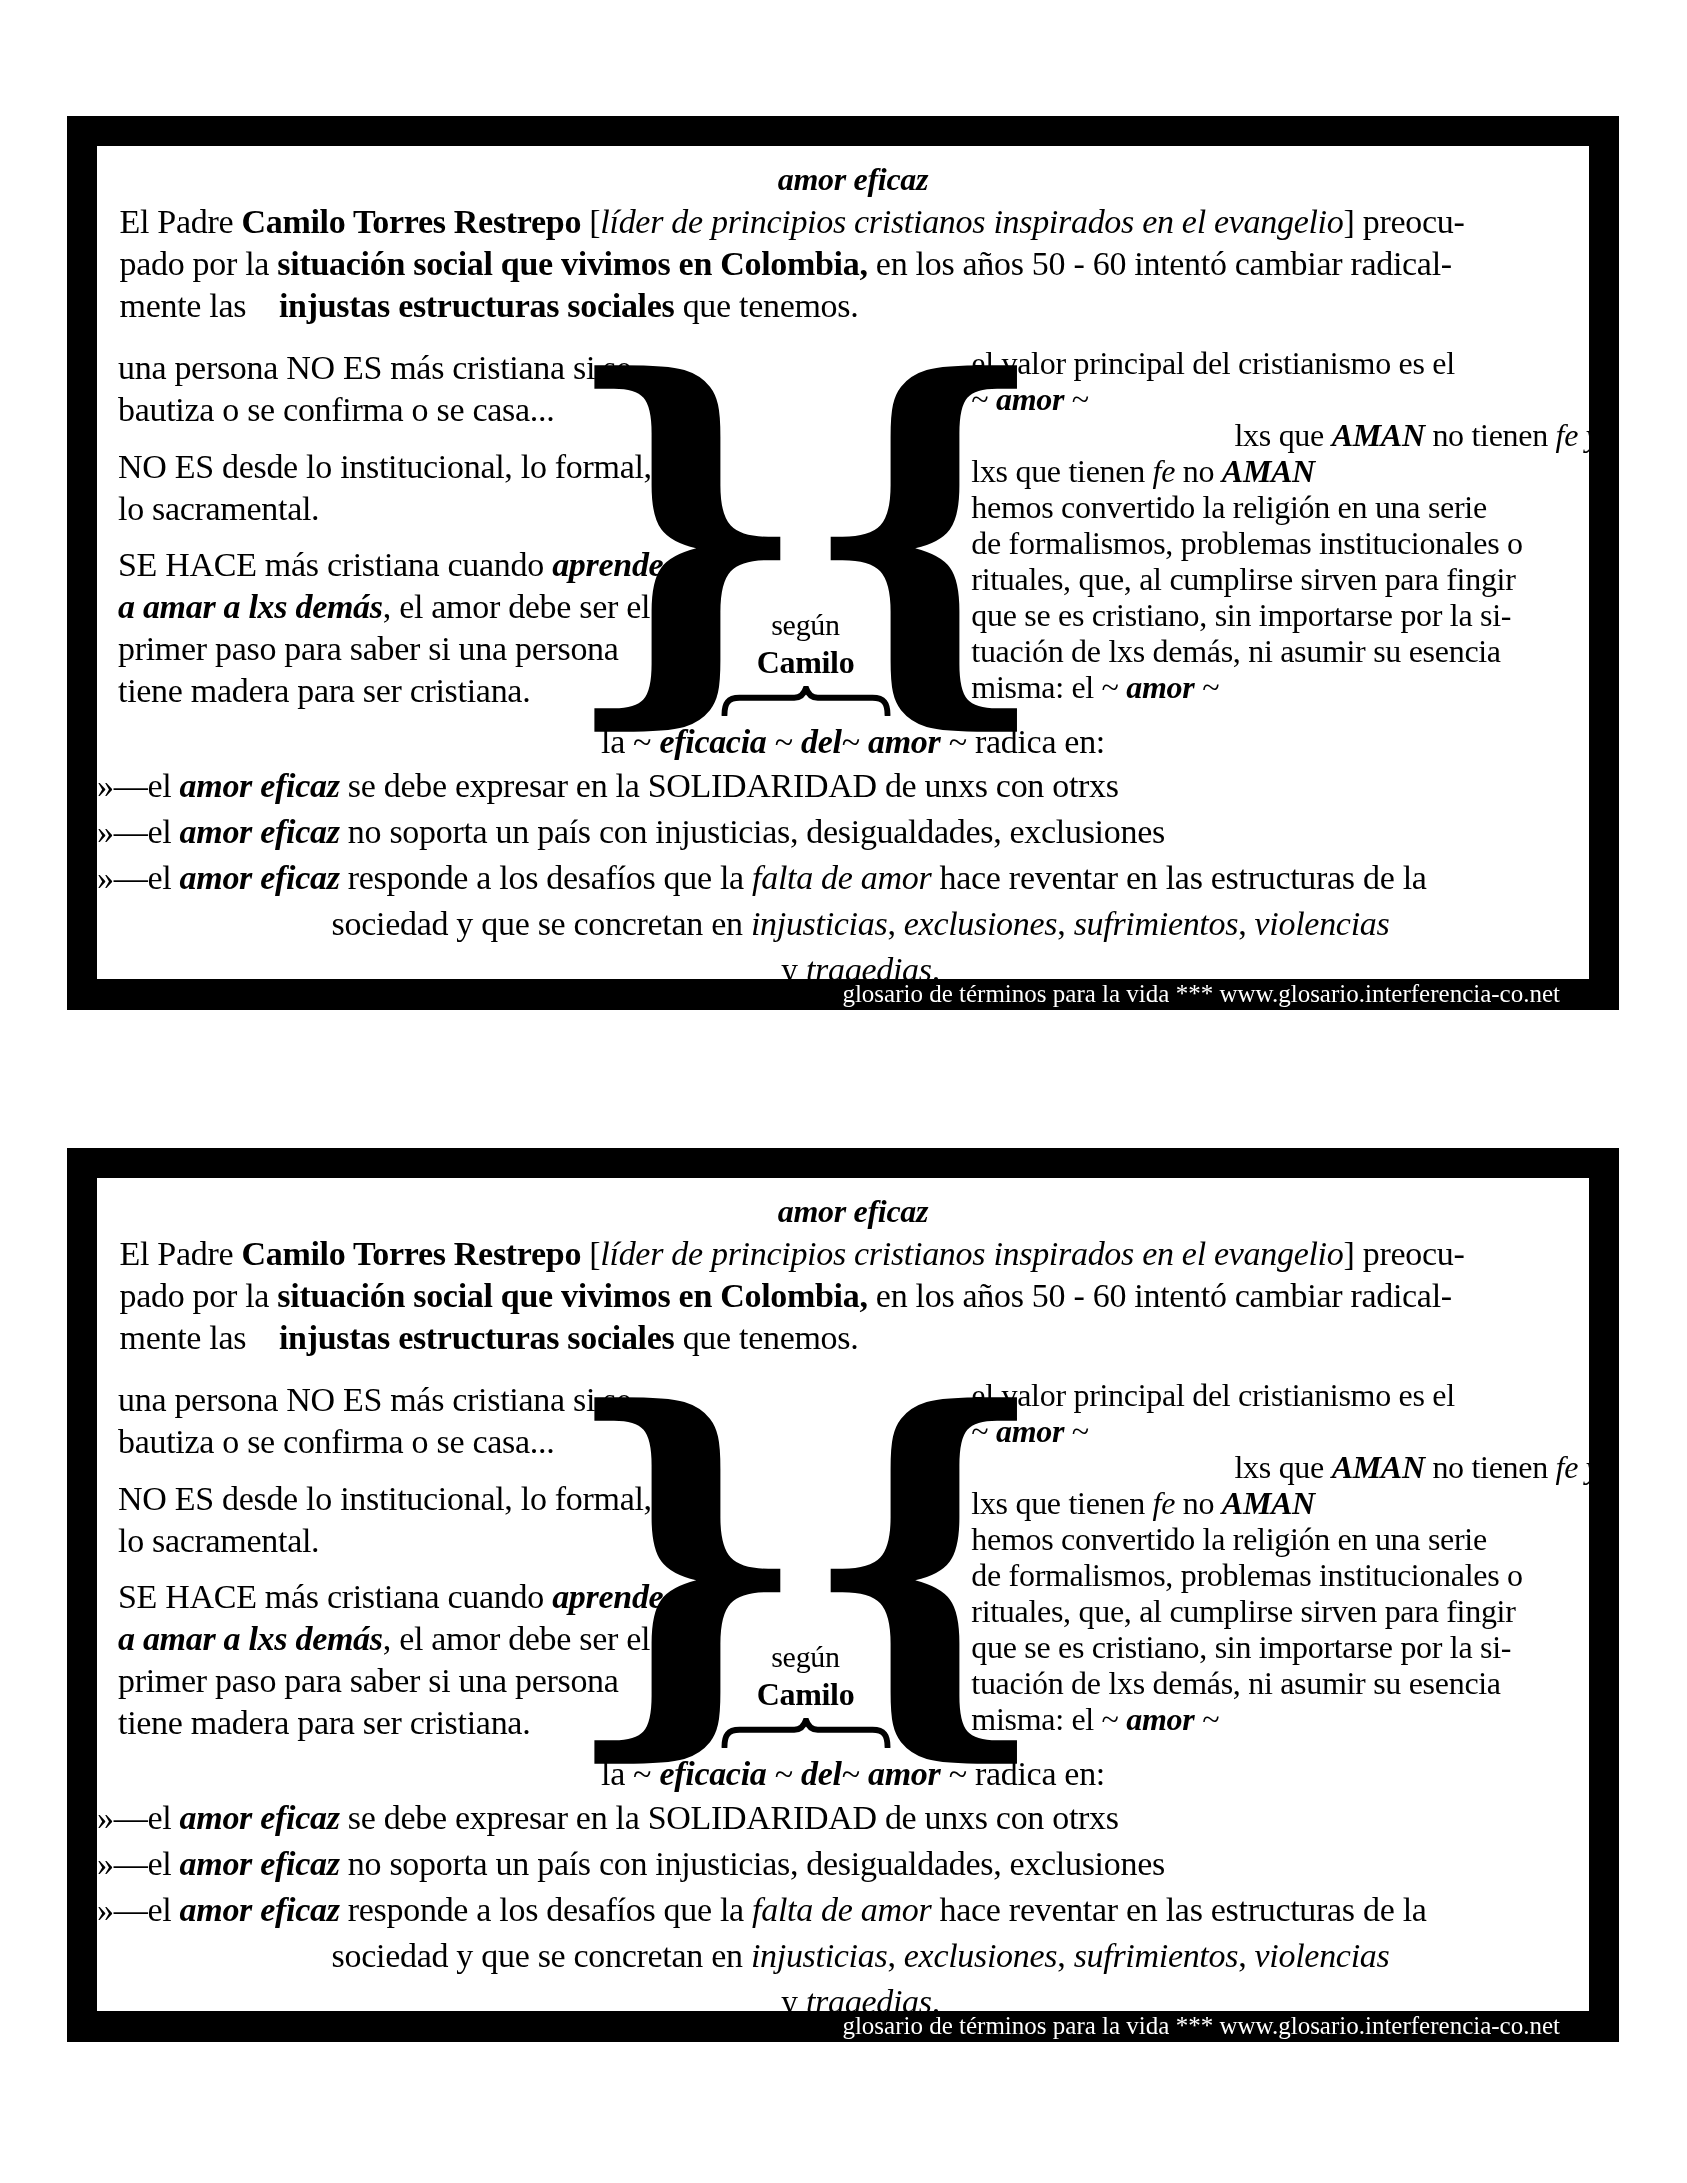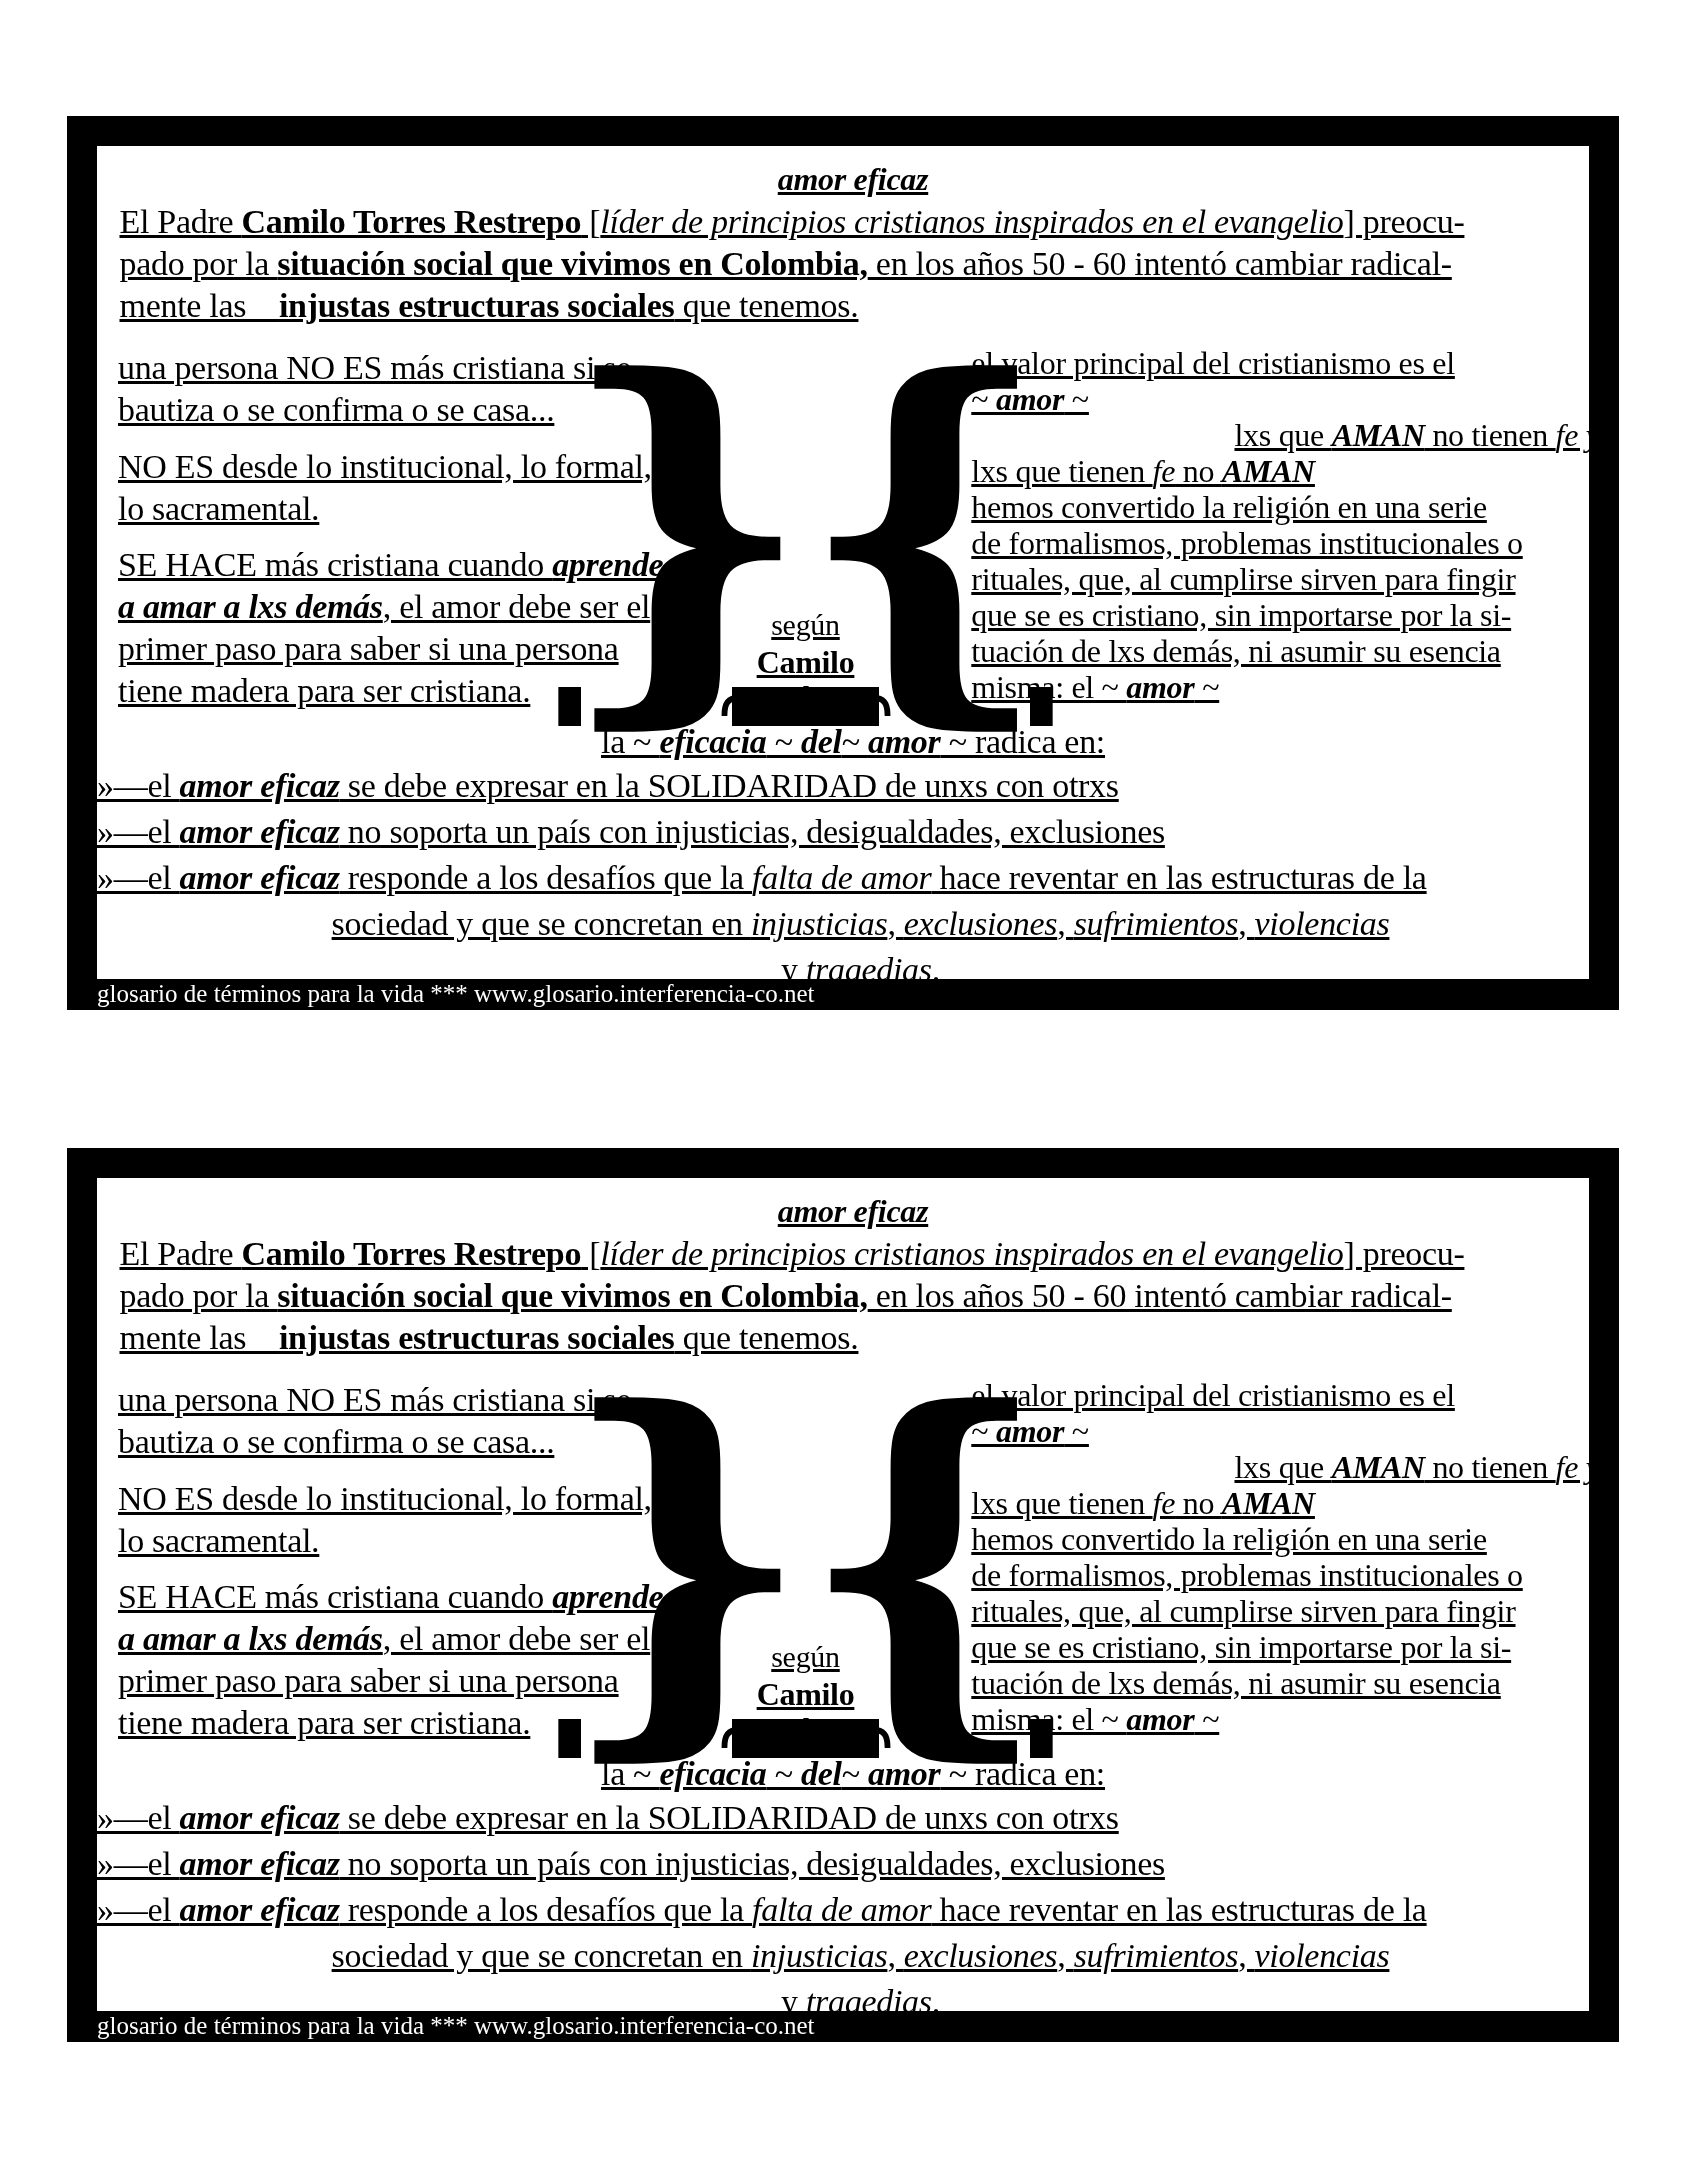--- a/index.html
+++ b/index.html
@@ -16,21 +16,21 @@
     width:1552px;
     height:894px;
     margin-left:67px;
     border:30px solid #000;
     border-bottom:none;
     background:#fff;
     overflow:hidden;
   }
   .card.first { margin-top:116px; }
   .card.second { margin-top:138px; }
-  .content { position:relative; width:1512px; height:832px;text-decoration:underline; }
+  .content { position:relative; width:1512px; height:832px; }
 
   .title {
     margin-top:16px;
     text-align:center;
     font-size:32px;
     line-height:34px;
     font-weight:bold;
     font-style:italic;
   }
   .intro {
@@ -96,21 +96,21 @@
   .bullets { margin-top:2.6px; font-size:34px; line-height:46px; white-space:nowrap; }
   .bullet  { }
   .bwrap   { text-align:center; padding-left:15px; }
 
   .footerbar {
     position:absolute;
     left:0; right:0; bottom:0;
     height:31px;
     background:#000;
     z-index:5;
-    text-align:left;
+    text-align:right;
   }
   .footertext {
     color:#fff;
     font-size:25px;
     line-height:30px;
     padding-right:29px;
     letter-spacing:0;
   }
 </style>
 </head>

